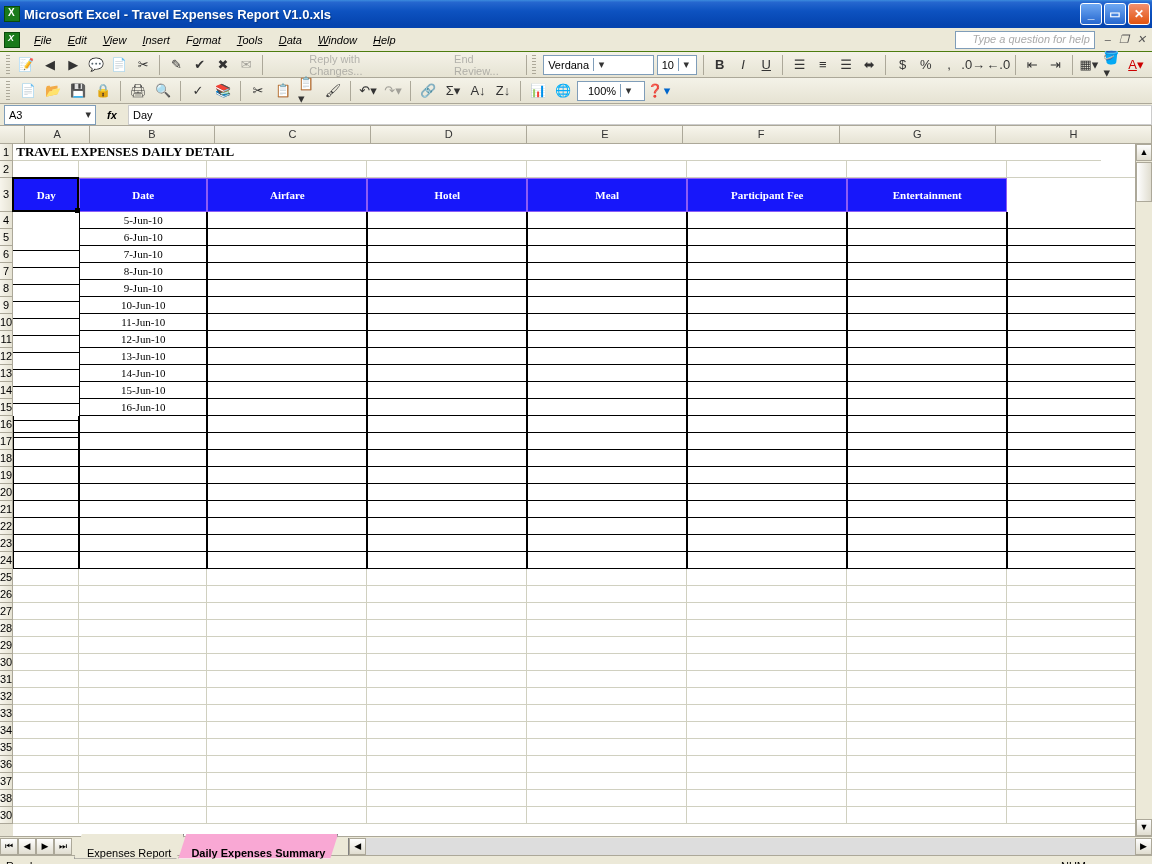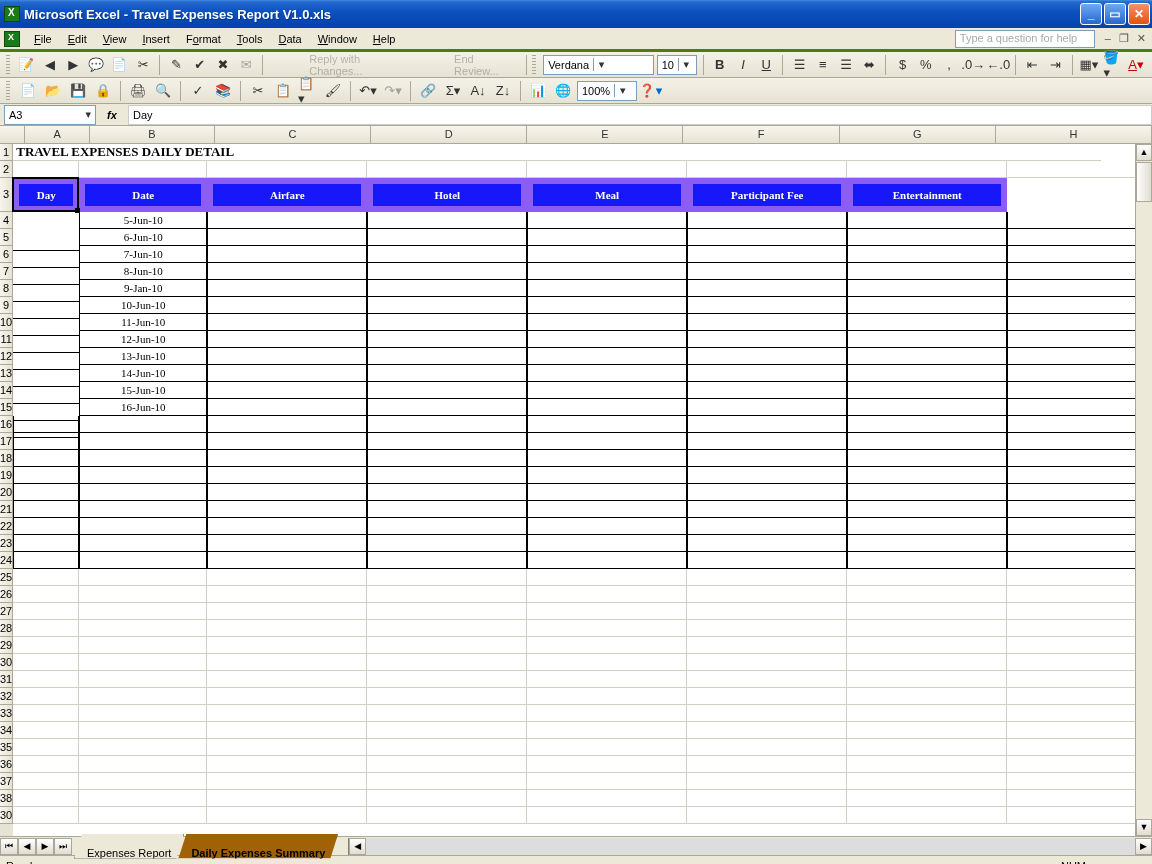--- a/index.html
+++ b/index.html
@@ -9,26 +9,26 @@
 .titlebar { height: 28px; background: linear-gradient(to bottom, #3c8cde 0%, #2667cf 8%, #0d52c0 40%, #0544af 88%, #0544af 100%); display: flex; align-items: center; padding: 0 2px 0 4px; color: #fff; }
 .titlebar .icon { width: 16px; height: 16px; background: #1a7a1a; border: 1px solid #0a4a0a; margin-right: 4px; position: relative; }
 .titlebar .icon::after { content: "X"; color: #fff; font-weight: bold; font-size: 10px; position: absolute; left: 3px; top: 0; }
 .titlebar .title { flex: 1; font-weight: bold; font-size: 13px; text-shadow: 1px 1px 1px rgba(0,0,0,.3); }
 .winbtns { display: flex; gap: 2px; }
 .winbtn { width: 22px; height: 22px; border-radius: 3px; border: 1px solid #fff; display: flex; align-items: center; justify-content: center; font-weight: bold; font-size: 12px; color: #fff; }
 .winbtn.min, .winbtn.max { background: linear-gradient(to bottom, #6fa9f3, #2667cf); }
 .winbtn.close { background: linear-gradient(to bottom, #f3906f, #e1530e); }
 
 
-.menubar { height: 24px; background: #ece9d8; border-bottom: 3px solid #4d7c0f; display: flex; align-items: center; padding: 0 4px; }
+.menubar { height: 24px; background: #ece9d8; border-bottom: 1px solid #4d7c0f; display: flex; align-items: center; padding: 0 4px; font-style: italic; }
 .menubar .appicon { width: 16px; height: 16px; background: #1a7a1a; border: 1px solid #0a4a0a; margin-right: 6px; position: relative; }
 .menubar .appicon::after { content: "X"; color: #fff; font-weight: bold; font-size: 9px; position: absolute; left: 3px; top: 0; }
 .menu-item { padding: 3px 8px; cursor: default; }
 .menu-item u { text-decoration: underline; }
-.helpbox { margin-left: auto; width: 140px; height: 18px; border: 1px solid #7f9db9; background: #fff; color: #aaa; padding: 1px 4px; font-size: 11px; }
+.helpbox { margin-left: auto; width: 140px; height: 18px; border: 1px solid #7f9db9; background: #fff; color: #aaa; padding: 1px 4px; font-size: 11px; text-align: right; }
 .docctrl { display: flex; gap: 4px; margin-left: 8px; font-size: 11px; color: #555; }
 .docctrl span { cursor: default; padding: 0 2px; }
 
 
 .toolbar { height: 26px; background: linear-gradient(to bottom, #f4f2e8, #e6e3d3); border-bottom: 1px solid #aca899; display: flex; align-items: center; padding: 0 6px; gap: 3px; }
 .tbtn { width: 22px; height: 22px; border: 1px solid transparent; display: flex; align-items: center; justify-content: center; font-size: 13px; cursor: default; color: #333; border-radius: 2px; }
 .tbtn.disabled { opacity: .4; }
 .tsep { width: 1px; height: 20px; background: #aca899; margin: 0 3px; }
 .tgrip { width: 4px; height: 20px; background: repeating-linear-gradient(to bottom, #aca899 0 1px, transparent 1px 3px); margin-right: 4px; }
 .combo { height: 20px; border: 1px solid #7f9db9; background: #fff; display: flex; align-items: center; padding: 0 4px; font-size: 11px; position: relative; }
@@ -51,21 +51,21 @@
 .gridbody { flex: 1; overflow: hidden; display: flex; }
 .rowheads { width: 26px; background: linear-gradient(to bottom, #f7f5ec, #e6e3d4); }
 .rowhead { height: 17px; border-bottom: 1px solid #aca899; border-right: 1px solid #aca899; text-align: center; font-size: 11px; line-height: 16px; background: linear-gradient(to right, #f7f5ec, #e6e3d4); }
 .rowhead.tall { height: 34px; line-height: 33px; }
 .cells { flex: 1; position: relative; }
 .row { display: flex; height: 17px; }
 .row.tall { height: 34px; }
 .cell { border-right: 1px solid #d0d0c0; border-bottom: 1px solid #d0d0c0; font-size: 11px; padding: 0 3px; display: flex; align-items: center; overflow: hidden; }
 .titlerow .cell { border: none; font-weight: bold; font-size: 13px; font-family: Verdana; border-bottom: 1px solid #d0d0c0; }
 .hdrrow { height: 34px; }
-.hdrrow .cell { background: #1717fa; color: #fff; font-weight: bold; justify-content: center; text-align: center; border: 6px solid #8b5cf6; font-family: Verdana; font-size: 11px; }
+.hdrrow .cell { background: #1717fa; color: #fff; font-weight: bold; justify-content: center; text-align: center; border: 1px solid #8b5cf6; font-family: Verdana; font-size: 11px; }
 .datarow .cell { border: 1px solid #000; border-top: none; font-family: Verdana; justify-content: center; }
 .datarow .cell:first-child { border-left: 1px solid #000; margin-top: 38px; }
 .emptydatarow .cell { border: 1px solid #000; border-top: none; }
 .plainrow .cell { border-right: 1px solid #d0d0c0; border-bottom: 1px solid #d0d0c0; }
 
 
 .selected-cell { position: absolute; border: 2px solid #000; pointer-events: none; z-index: 5; }
 .selected-cell::after { content:""; position:absolute; right:-3px; bottom:-3px; width:5px; height:5px; background:#000; }
 
 
@@ -74,21 +74,21 @@
 
 
 .vscroll { width: 17px; background: #ece9d8; border-left: 1px solid #aca899; position: absolute; right: 0; top: 18px; bottom: 0; }
 .vscroll .arr { height: 17px; background: linear-gradient(to bottom,#fefefe,#e0ddd0); border: 1px solid #aca899; text-align:center; font-size:9px; line-height:15px; }
 .vscroll .thumb { height: 40px; background: linear-gradient(to right,#fefefe,#e0ddd0); border: 1px solid #aca899; margin-top:1px; }
 
 
 .sheetbar { height: 19px; background: #ece9d8; border-top: 1px solid #aca899; display: flex; align-items: center; }
 .navbtn { width: 18px; height: 17px; border: 1px solid #aca899; background: linear-gradient(to bottom,#fefefe,#e0ddd0); text-align:center; font-size:9px; line-height:14px; }
 .sheettab { height: 18px; padding: 12px 12px; border: 1px solid #808080; background: #ece9d8; font-size: 11px; line-height: 15px; border-top:none; clip-path: polygon(8px 0, 100% 0, calc(100% - 8px) 100%, 0 100%); margin-left:-6px; }
-.sheettab.active { background: #a16207; font-weight: bold; z-index:2; position:relative; border-bottom:1px solid #fff;}
+.sheettab.active { background: #f9a8d4; font-weight: bold; z-index:2; position:relative; border-bottom:1px solid #fff;}
 .sheetscroll { flex:1; height:17px; background:#ece9d8; border-left:1px solid #808080; display:flex; margin-left:10px;}
 .sheetscroll .arr { width:17px; border:1px solid #aca899; background:linear-gradient(to bottom,#fefefe,#e0ddd0); text-align:center; font-size:9px; line-height:14px;}
 .sheetscroll .track { flex:1; background:#ddd; }
 
 
 .statusbar { height: 21px; background: #ece9d8; border-top: 1px solid #aca899; display: flex; align-items: center; padding: 0 6px; font-size: 11px; }
 .statusbar .num { margin-left: auto; margin-right: 60px; }
 
 .tlabel { font-size: 11px; color:#777; padding: 0 4px; margin-left: 36px; }
 .tlabel.disabled { opacity:.5; }
@@ -202,21 +202,21 @@
   <div class="tbtn">↶▾</div>
   <div class="tbtn disabled">↷▾</div>
   <div class="tsep"></div>
   <div class="tbtn">🔗</div>
   <div class="tbtn">Σ▾</div>
   <div class="tbtn">A↓</div>
   <div class="tbtn">Z↓</div>
   <div class="tsep"></div>
   <div class="tbtn">📊</div>
   <div class="tbtn">🌐</div>
-  <div class="combo" style="width:60px;">
+  <div class="combo" style="width:68px;justify-content:center;">
       <span>100%</span>
       <span class="arrow">▾</span>
     </div>
   <div class="tbtn" style="color:#06c;">❓▾</div>
 </div>
 
 <div class="formulabar">
   <div class="namebox">
       <span>A3</span>
       <span class="arrow">▾</span>
@@ -345,21 +345,21 @@
           <div class="cell cB">8-Jun-10</div>
           <div class="cell cC"></div>
           <div class="cell cD"></div>
           <div class="cell cE"></div>
           <div class="cell cF"></div>
           <div class="cell cG"></div>
           <div class="cell cH"></div>
         </div>
         <div class="row datarow">
           <div class="cell cA">Day 5</div>
-          <div class="cell cB">9-Jan-10</div>
+          <div class="cell cB">9-Jun-10</div>
           <div class="cell cC"></div>
           <div class="cell cD"></div>
           <div class="cell cE"></div>
           <div class="cell cF"></div>
           <div class="cell cG"></div>
           <div class="cell cH"></div>
         </div>
         <div class="row datarow">
           <div class="cell cA">Day 6</div>
           <div class="cell cB">10-Jun-10</div>

